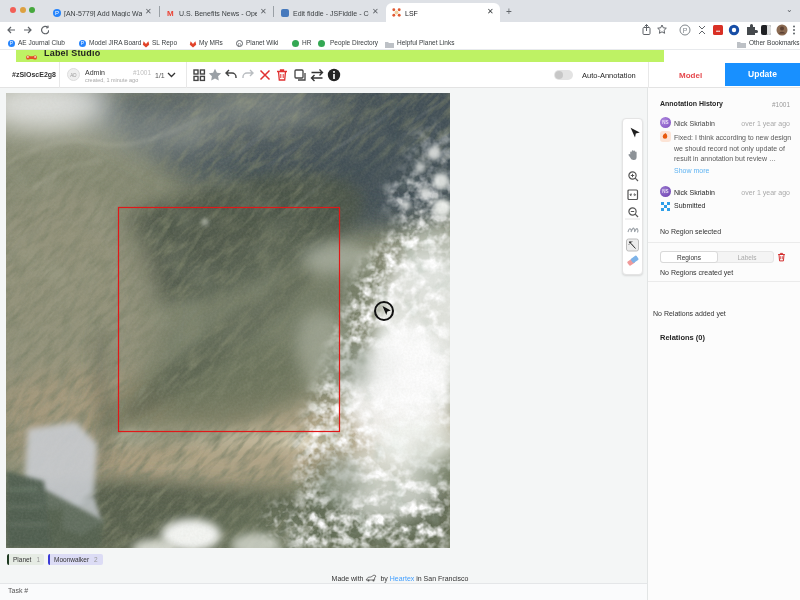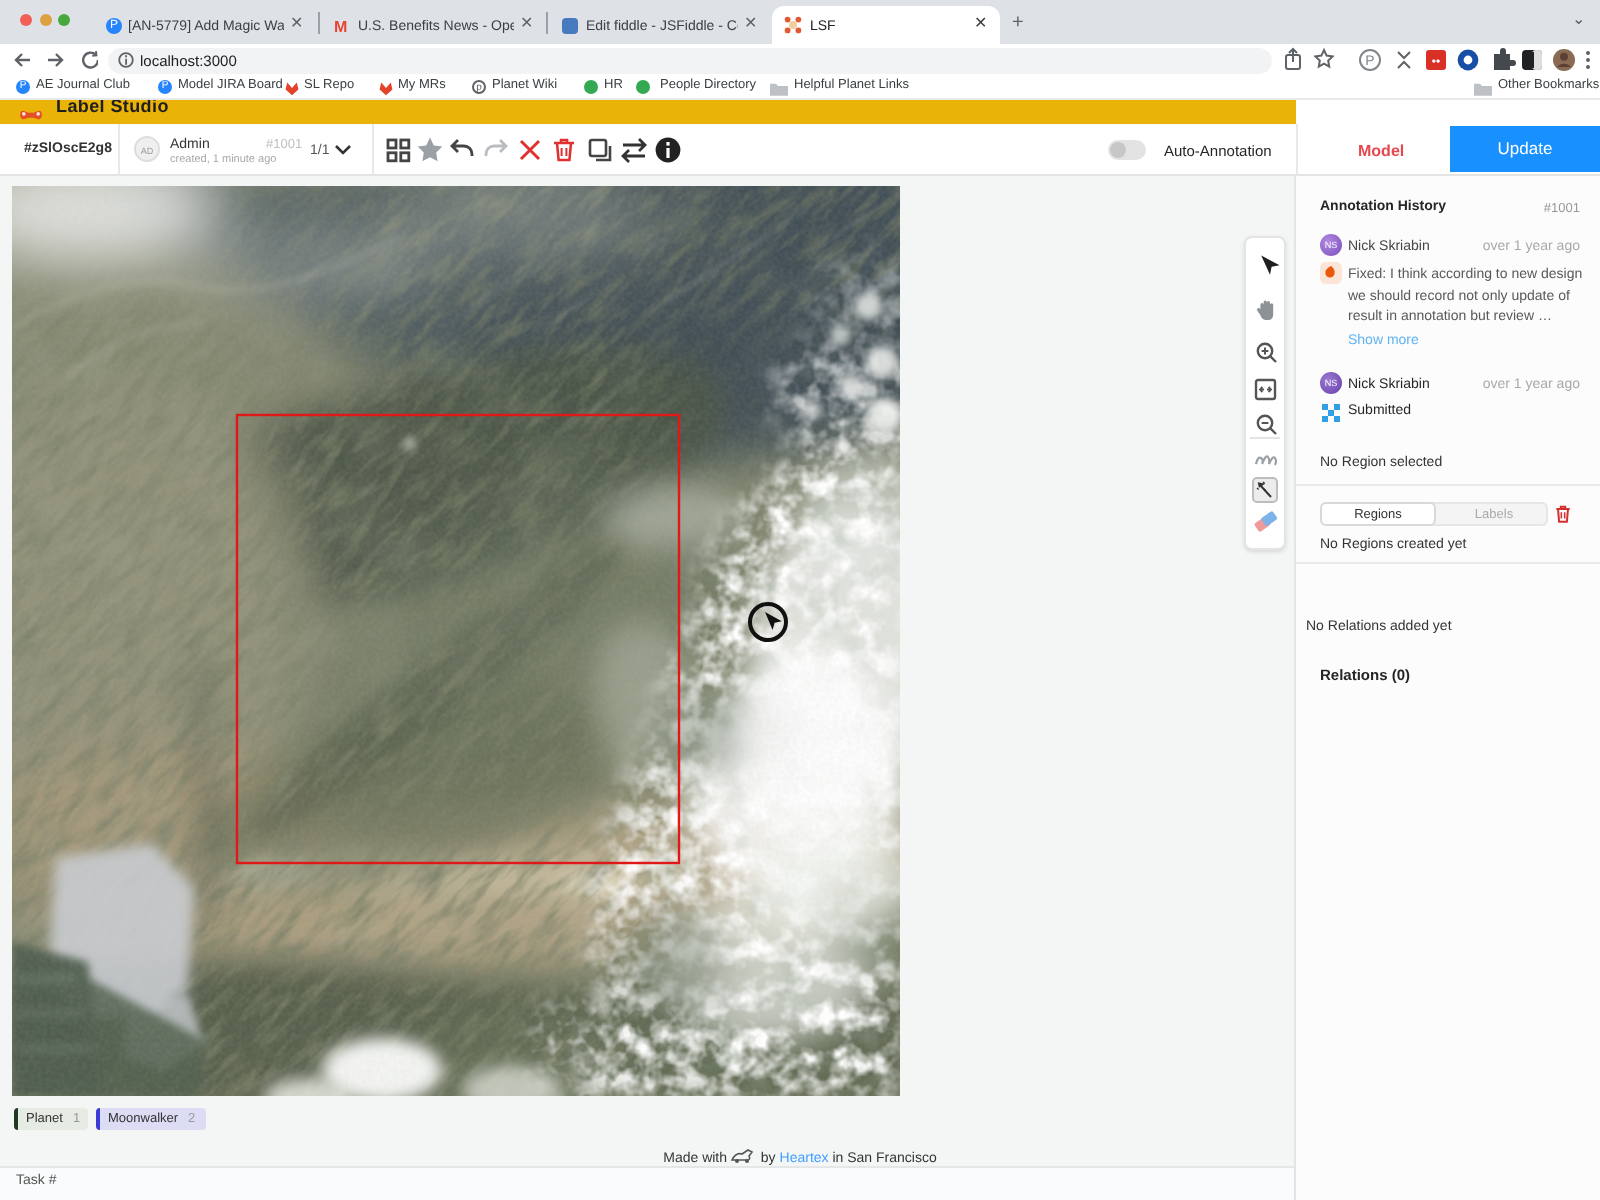--- a/index.html
+++ b/index.html
@@ -13,21 +13,21 @@
   .tabsep { top:6px; width:1px; height:11px; background:#9aa0a6; }
   .tabx { color:#5f6368; font-size:8px; top:4px; }
   #activetab { background:#fff; border-radius:6px 6px 0 0; }
   .tabtxt { top:7px; white-space:nowrap; overflow:hidden; }
   #addrbar { left:0; top:22px; width:800px; height:16px; background:#fff; }
   #pill { left:54px; top:1.5px; width:582px; height:13px; background:#f1f3f4; border-radius:7px; font-size:7.5px; color:#202124; }
   #bookbar { left:0; top:38px; width:800px; height:12px; background:#fff; font-size:6.5px; color:#3c4043; border-bottom:1px solid #e8eaed;}
   .bi { top:1px; white-space:nowrap; }
   .bdot { width:7px; height:7px; border-radius:50%; top:2px; }
   
-  #logorow { left:0; top:50px; width:648px; height:12px; background:#eab308; overflow:hidden; }
+  #logorow { left:16px; top:50px; width:648px; height:12px; background:#bef264; overflow:hidden; }
   #hdr { left:0; top:62px; width:800px; height:26px; background:#fff; border-bottom:1px solid #e3e3e3; }
   .vsep { top:0; width:1px; height:26px; background:#e8e8e8; }
   #main { left:0; top:88px; width:648px; height:495px; background:#f4f6f6; border-right:1px solid #e2e5e5; }
   #taskrow { left:0; top:583px; width:648px; height:17px; background:#fafbfc; border-top:1px solid #e4e6e8; border-right:1px solid #e2e5e5; font-size:7px; color:#555; }
   #sidebar { left:648px; top:88px; width:152px; height:512px; background:#fcfcfc; font-size:7px; color:#333; }
   .hicon { top:5px; width:16px; height:16px; }
   .hicon svg { width:100%; height:100%; }
   #toolbar { left:622px; top:118px; width:21px; height:157px; background:#fff; border:1px solid #e4e4e4; border-radius:4px; box-shadow:0 1px 2px rgba(0,0,0,.12); }
   .chip { top:554px; height:11px; font-size:6.5px; color:#333; display:flex; align-items:center; border-radius:2px; }
   .sb-sep { left:0; width:152px; height:1px; background:#ebebeb; }
@@ -75,28 +75,20 @@
 
 <div id="addrbar" class="abs">
   <svg class="abs" style="left:7px;top:3px" width="42" height="10" viewBox="0 0 42 10">
     <g stroke="#5f6368" stroke-width="1.2" fill="none">
       <path d="M8 5 H1 M4 2 L1 5 L4 8"></path>
       <path d="M17 5 H24 M21 2 L24 5 L21 8"></path>
       <path d="M42 5 a3.7 3.7 0 1 1 -1.1 -2.6" stroke-width="1.2"></path>
         <path d="M41 0.6 l.2 2.1 -2.1.2" fill="none" stroke-width="1"></path>
     </g>
   </svg>
-  <div id="pill" class="abs">
-    <svg class="abs" style="left:5px;top:2.5px" width="8" height="8" viewBox="0 0 8 8">
-        <circle cx="4" cy="4" r="3.4" fill="none" stroke="#5f6368" stroke-width="0.9"></circle>
-        <rect x="3.6" y="1.6" width="0.9" height="1.1" fill="#5f6368"></rect>
-        <rect x="3.6" y="3.4" width="0.9" height="3" fill="#5f6368"></rect>
-      </svg>
-    <div class="abs" style="left:16px;top:2.5px;">localhost:3000</div>
-  </div>
   <div class="abs" style="left:641px;top:1px;width:160px;height:14px;">
     <svg width="160" height="14" viewBox="0 0 160 14">
       <g stroke="#5f6368" fill="none" stroke-width="1">
         <rect x="2" y="4.5" width="7" height="7" rx="1"></rect>
           <path d="M5.5 1.5 V8 M3.5 3.5 L5.5 1.5 L7.5 3.5"></path>
         <path d="M21 2 l1.3 2.8 3 .4 -2.2 2.1 .5 3 -2.6 -1.5 -2.6 1.5 .5 -3 -2.2 -2.1 3 -.4 z"></path>
       </g>
       <circle cx="44" cy="7" r="5" fill="none" stroke="#80868b"></circle>
         <text x="44" y="9.5" font-size="7" text-anchor="middle" fill="#80868b">P</text>
       <path d="M58 3 l3 3 3-3 M58 11 l3-3 3 3" stroke="#5f6368" fill="none"></path>
@@ -212,21 +204,21 @@
         <rect x="7.2" y="4" width="1.6" height="1.8" fill="#fff"></rect>
         <rect x="7.2" y="7" width="1.6" height="5" fill="#fff"></rect>
       </svg></div>
 
   <div class="abs" style="left:554px;top:8px;width:19px;height:10px;border-radius:5px;background:#e3e3e3;">
      <div class="abs" style="left:1px;top:1px;width:8px;height:8px;border-radius:50%;background:#c7c7c7;"></div>
   </div>
   <div class="abs" style="left:582px;top:9px;font-size:7.5px;color:#262626;">Auto-Annotation</div>
   <div class="abs vsep" style="left:648px;"></div>
   <div class="abs" style="left:679px;top:9px;font-size:8px;font-weight:bold;color:#e5484d;">Model</div>
-  <div class="abs" style="left:725px;top:1px;width:75px;height:23px;background:#1890ff;color:#fff;font-size:8.5px;font-weight:normal;text-align:center;line-height:23px;">Update</div>
+  <div class="abs" style="left:725px;top:1px;width:75px;height:23px;background:#1890ff;color:#fff;font-size:8.5px;font-weight:bold;text-align:center;line-height:23px;">Update</div>
 </div>
 
 <div id="main" class="abs"></div>
 
 <div class="abs" id="satwrap" style="left:6px;top:93px;width:444px;height:455px;"><svg width="444" height="455" viewBox="0 0 444 455">
 <defs>
   <linearGradient id="base" x1="0" y1="0" x2=".8" y2="1">
     <stop offset="0" stop-color="#8c8f78"></stop>
     <stop offset=".5" stop-color="#82866f"></stop>
     <stop offset="1" stop-color="#798066"></stop>

